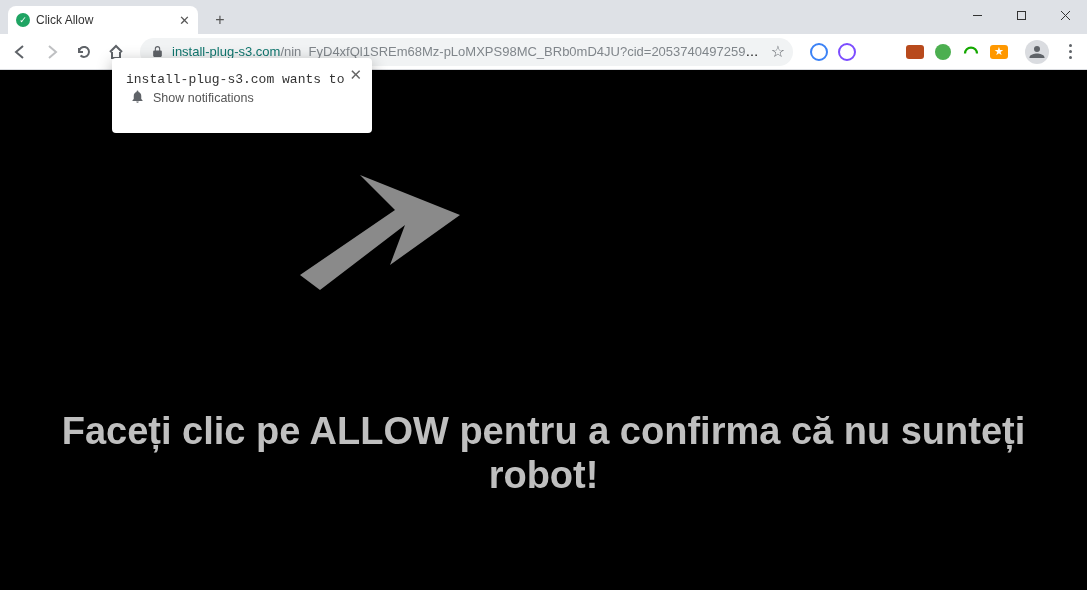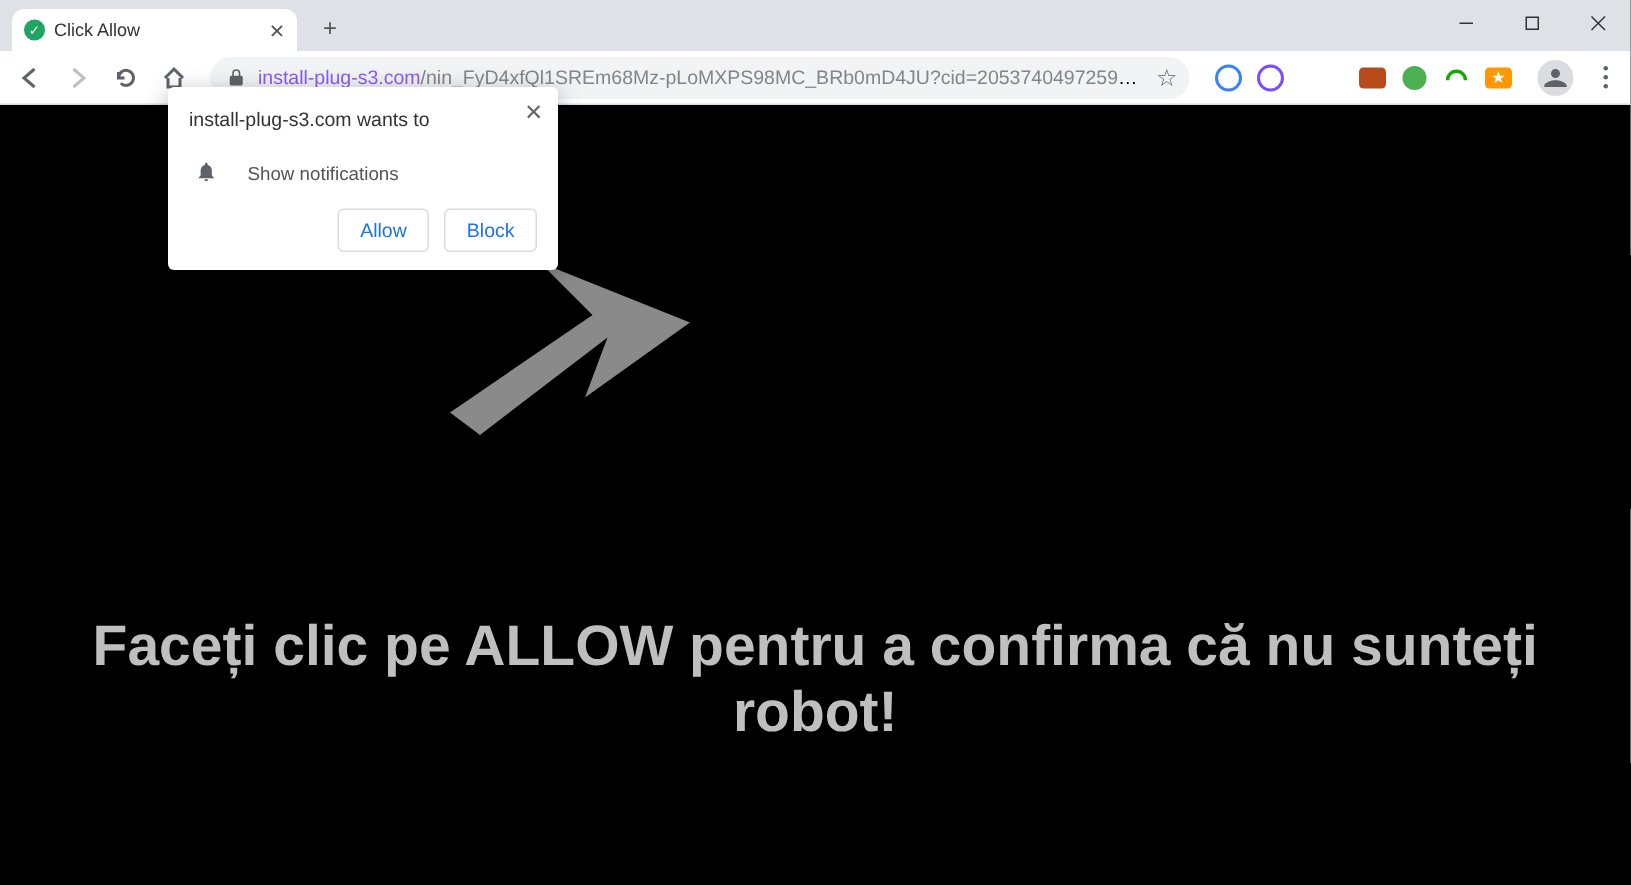--- a/index.html
+++ b/index.html
@@ -92,21 +92,21 @@
     gap: 6px;
     overflow: hidden;
     margin: 0 6px;
   }
   .lock {
     width: 18px; height: 18px;
     display: flex; align-items: center; justify-content: center;
     color:#5f6368;
   }
   .url { flex:1; white-space: nowrap; overflow: hidden; text-overflow: ellipsis; }
-  .url .host { color: #8b5cf6; }
+  .url .host { color: #0f766e; }
   .url .path { color: #80868b; }
   .star { color:#5f6368; font-size:16px; }
   .ext-row { display:flex; align-items:center; gap:8px; padding: 0 6px;}
   .ext {
     width: 20px; height: 20px;
     display: flex; align-items: center; justify-content: center;
   }
   .ext-circle { width:18px; height:18px; border-radius:50%; border:2.5px solid #3b82f6; position:relative;}
   .ext-circle.purple { border-color:#7c4dff; }
   .ext-sq { width:18px; height:14px; border-radius:3px; }
@@ -150,23 +150,23 @@
     padding: 14px 14px 12px 14px;
     font-size: 13px;
     color: #333;
     z-index: 10;
   }
   .perm-popup .pp-close {
     position: absolute;
     right: 10px; top: 8px;
     color: #666; font-size: 15px; cursor:pointer;
   }
-  .perm-popup .pp-title { margin-bottom: 20px; }
+  .perm-popup .pp-title { margin-bottom: 2px; font-family: Liberation Mono, monospace; }
   .perm-popup .pp-row {
-    display: flex; align-items: center; gap: 20px;
+    display: flex; align-items: center; gap: 8px;
     color:#555; font-size:12.5px; margin-bottom:14px;
     padding-left: 4px;
   }
   .perm-popup .pp-actions {
     display:flex; justify-content: flex-end; gap:10px;
   }
   .perm-popup .pp-btn {
     border: 1px solid #dadce0;
     background:#fff;
     color:#1a73e8;
@@ -285,17 +285,13 @@
   <span class="pp-close">✕</span>
   <div class="pp-title">install-plug-s3.com wants to</div>
   <div class="pp-row">
     <span>
       <svg width="15" height="15" viewBox="0 0 24 24">
           <path fill="#5f6368" d="M12 22a2 2 0 0 0 2-2h-4a2 2 0 0 0 2 2zm6-6V11c0-3.1-1.6-5.6-4.5-6.3V4a1.5 1.5 0 0 0-3 0v.7C7.6 5.4 6 7.9 6 11v5l-2 2v1h16v-1l-2-2z"></path>
         </svg>
     </span>
     <span>Show notifications</span>
   </div>
-  <div class="pp-actions">
-    <button class="pp-btn">Allow</button>
-    <button class="pp-btn">Block</button>
-  </div>
 </div>
 
 </body></html>

